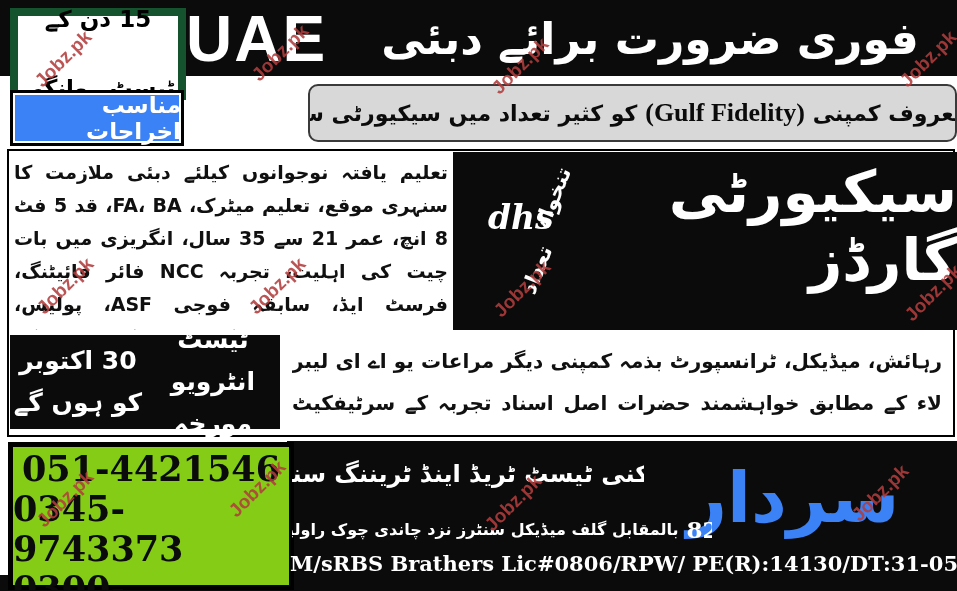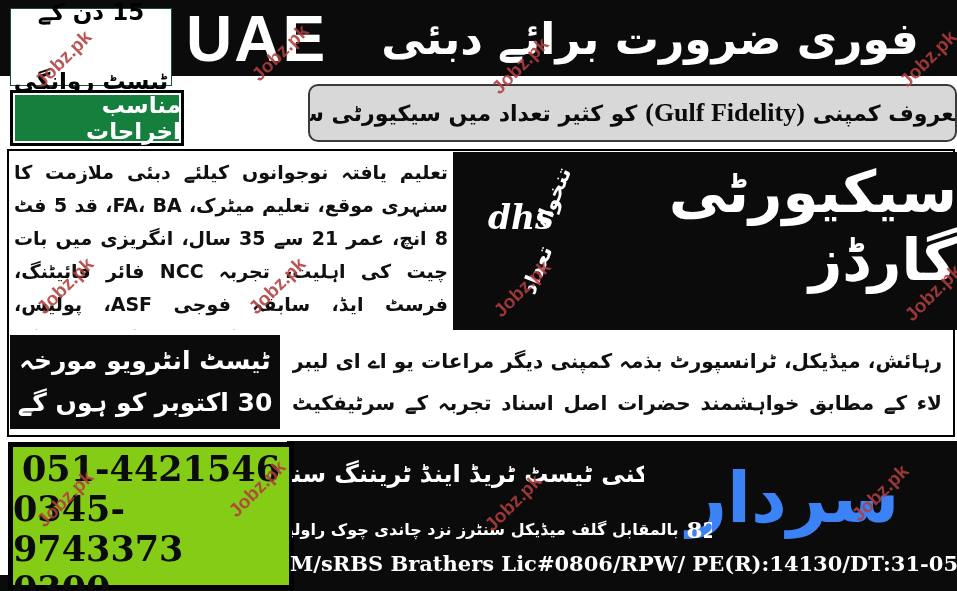--- a/index.html
+++ b/index.html
@@ -8,24 +8,24 @@
   .abs{position:absolute;}
   .urdu{direction:rtl;unicode-bidi:plaintext;font-family:"DejaVu Sans",sans-serif;}
   .serif{font-family:"DejaVu Serif",serif;}
   
   #header-band{left:0;top:0;width:957px;height:76px;background:#0b0b0b;}
   #header-title{left:350px;top:0;width:600px;height:76px;color:#fff;font-size:44px;font-weight:bold;
       display:flex;align-items:center;justify-content:center;}
   #uae-text{left:186px;top:0px;width:164px;height:78px;color:#fff;font-size:64px;font-weight:bold;
       font-family:"Liberation Sans",sans-serif;display:flex;align-items:center;letter-spacing:2px;}
   
-  #departure-box{left:10px;top:8px;width:160px;height:76px;background:#fff;border:1px solid #14532d;
+  #departure-box{left:10px;top:8px;width:160px;height:76px;background:#fff;border:8px solid #14532d;
       display:flex;flex-direction:column;align-items:center;justify-content:center;
       font-size:23px;font-weight:bold;color:#000;line-height:33px;text-align:center;gap:36px;}
-  #expenses-box{left:10px;top:90px;width:168px;height:50px;background:#15803d;border:3px solid #000;
+  #expenses-box{left:10px;top:90px;width:168px;height:50px;background:#3b82f6;border:3px solid #000;
       box-shadow:inset 0 0 0 2px #fff;color:#fff;display:flex;align-items:center;justify-content:flex-end;
       font-size:23px;font-weight:bold;}
   
   #subtitle-strip{left:308px;top:84px;width:645px;height:54px;background:#d8d8d8;border:2px solid #3a3a3a;
       border-radius:10px;display:flex;direction:rtl;align-items:center;justify-content:center;gap:8px;
       color:#0b0b0b;white-space:nowrap;overflow:hidden;}
   #subtitle-strip .u{font-size:22px;font-weight:bold;}
   #subtitle-strip .latin{font-family:"Liberation Serif",serif;font-weight:bold;font-size:26px;direction:ltr;}
   
   #main-section{left:7px;top:149px;width:944px;height:284px;border:2px solid #000;background:#fff;}
@@ -35,21 +35,21 @@
   #job-title{left:565px;top:137px;width:392px;height:178px;color:#fff;font-size:58px;font-weight:bold;
       display:flex;align-items:center;justify-content:center;}
   #salary-value{left:460px;top:156px;color:#fff;font-size:40px;font-weight:bold;}
   #salary-currency{left:474px;top:198px;color:#fff;font-size:33px;font-weight:bold;font-style:italic;margin-left:14px;}
   #salary-label{left:508px;top:168px;width:90px;height:60px;color:#fff;font-size:21px;font-weight:bold;
       display:flex;align-items:center;justify-content:center;transform:rotate(-68deg);}
   #count-label{left:492px;top:242px;width:90px;height:56px;color:#fff;font-size:21px;font-weight:bold;
       display:flex;align-items:center;justify-content:center;transform:rotate(-68deg);}
   #count-value{left:464px;top:280px;color:#fff;font-size:40px;font-weight:bold;}
   #interview-box{left:10px;top:335px;width:270px;height:94px;background:#0b0b0b;color:#fff;
-      display:flex;flex-direction:column;align-items:center;justify-content:center;
+      display:flex;flex-direction:row;align-items:center;justify-content:center;
       font-size:25px;font-weight:bold;line-height:42px;text-align:center;}
   #conditions-text{left:292px;top:340px;width:650px;height:90px;font-size:20px;font-weight:bold;
       line-height:42px;text-align:justify;color:#101010;overflow:hidden;}
   
   #bottom-strip{left:0;top:575px;width:957px;height:16px;background:#0b0b0b;}
   #bottom-panel{left:287px;top:441px;width:670px;height:150px;background:#0b0b0b;}
   #phone-box{left:8px;top:442px;width:276px;height:134px;background:#84cc16;border:5px solid #000;
       display:flex;flex-direction:column;align-items:center;justify-content:space-around;padding:2px 0;}
   .phone-line{font-family:"DejaVu Serif",serif;font-weight:bold;font-size:35px;color:#0b0b0b;line-height:40px;}
   #center-name{left:292px;top:446px;width:352px;height:56px;color:#fff;font-size:24px;font-weight:bold;

